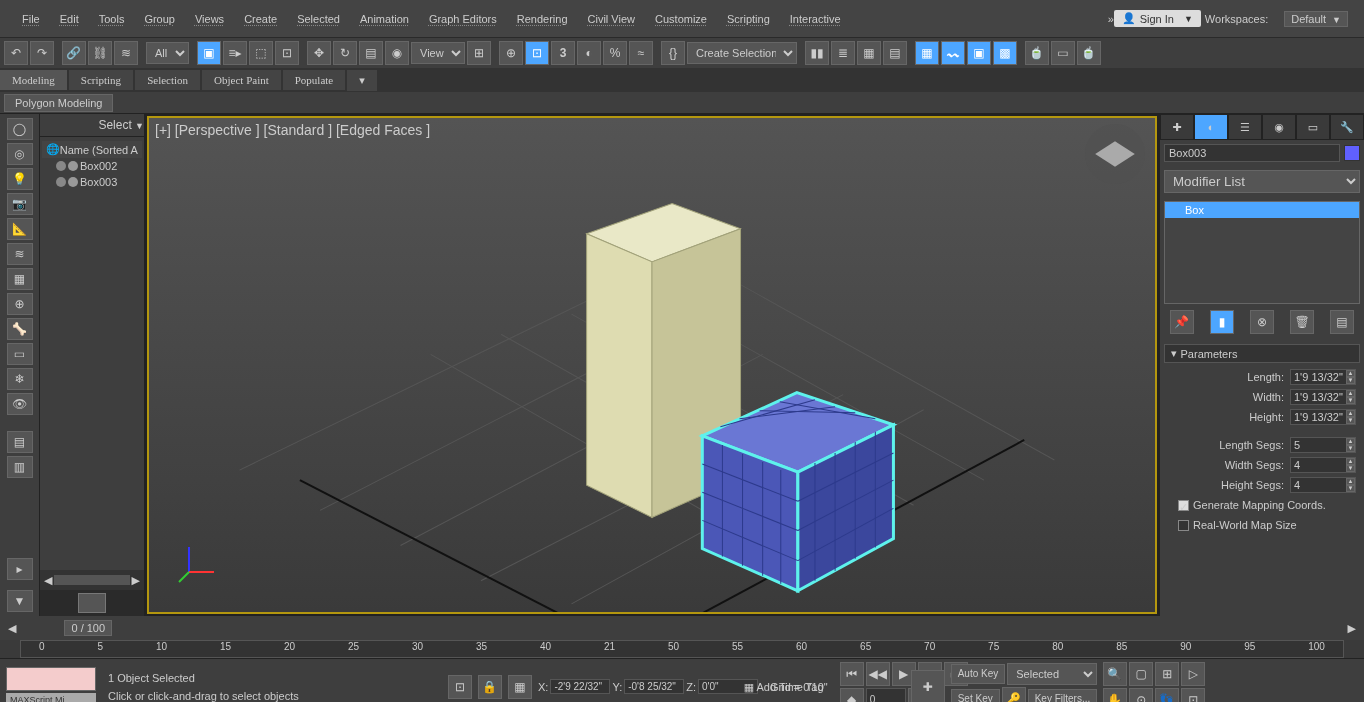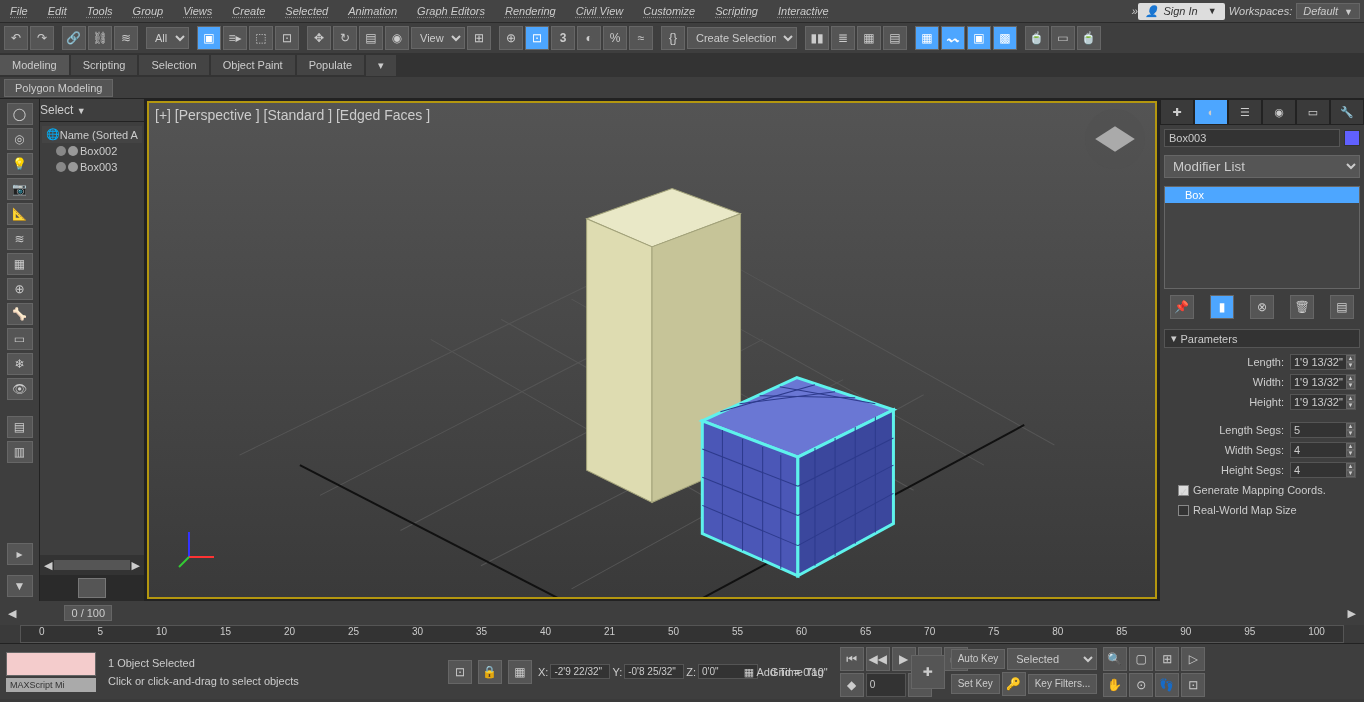--- a/index.html
+++ b/index.html
@@ -1,41 +1,41 @@
 <!DOCTYPE html>
 <html><head>
 <meta charset="utf-8">
 <style>
 * { margin: 0; padding: 0; box-sizing: border-box; font-family: "Segoe UI", Arial, sans-serif; user-select: none; }
 body { width: 1364px; height: 702px; background: #3a3a3a; color: #ccc; overflow: hidden; font-size: 11px; }
-.menubar { display: flex; align-items: center; height: 23px; background: #444; border-bottom: 1px solid #2a2a2a; padding: 0 0; font-style: italic; }
+.menubar { display: flex; align-items: center; height: 38px; background: #444; border-bottom: 1px solid #2a2a2a; padding: 0 12px; }
 .menu-item { padding: 4px 10px; cursor: pointer; text-decoration: underline dotted #888; text-underline-offset: 2px; }
 .menubar .spacer { flex: 1; }
 .signin-box { display: flex; align-items: center; gap: 4px; background: #ddd; color: #333; padding: 2px 8px; border-radius: 2px; }
-.workspace-box { display: flex; align-items: center; gap: 4px; padding: 4px; }
+.workspace-box { display: flex; align-items: center; gap: 16px; padding: 4px; }
 .workspace-select { background: #555; color: #ccc; border: 1px solid #666; padding: 1px 6px; }
 
 .toolbar { display: flex; align-items: center; height: 30px; background: #3e3e3e; gap: 2px; padding: 0 4px; }
 .tbtn { width: 24px; height: 24px; background: #555; border: 1px solid #666; display: flex; align-items: center; justify-content: center; font-size: 12px; cursor: pointer; overflow: hidden; }
 .tbtn.active { background: #4da6ff; color: #fff; }
 .divider { width: 4px; }
 .dropdown { background: #555; border: 1px solid #666; color: #ccc; padding: 1px 4px; height: 22px; font-size: 11px; }
 
 .tabbar { display: flex; align-items: center; height: 24px; background: #333; gap: 2px; }
-.tab { padding: 4px 12px; background: #444; color: #ccc; cursor: pointer; }
+.tab { padding: 4px 12px; background: #444; color: #ccc; cursor: pointer; font-family: Liberation Serif, serif; }
 .tab.active { background: #555; }
 .subtabbar { height: 22px; background: #3e3e3e; border-bottom: 1px solid #222; display: flex; align-items: center; }
 .subtab { padding: 2px 10px; background: #555; border: 1px solid #666; margin-left: 4px; }
 
 .workspace { display: flex; height: 502px; }
 .left-col { width: 40px; background: #3e3e3e; display: flex; flex-direction: column; gap: 3px; padding: 4px 0; align-items: center; border-right: 1px solid #222; }
 .left-col .tbtn { width: 26px; height: 22px; }
 
 .scene-panel { width: 105px; background: #3e3e3e; display: flex; flex-direction: column; border-right: 1px solid #222; }
-.panel-header { text-align: left; padding: 4px 0; border-bottom: 1px solid #222; font-size: 12px; }
+.panel-header { text-align: right; padding: 4px 0; border-bottom: 1px solid #222; font-size: 12px; }
 .scene-tree { flex: 1; padding: 4px 2px; font-size: 11px; }
 .tree-header { background: #444; padding: 2px 4px; display: flex; align-items: center; }
 .tree-row { display: flex; align-items: center; padding: 2px 4px; gap: 2px; }
 .dot { width: 10px; height: 10px; border-radius: 50%; background: #888; }
 .dot.solid { background: #999; }
 .tree-label { overflow: hidden; white-space: nowrap; }
 .scroll-bottom { height: 20px; background: #333; display: flex; align-items: center; justify-content: space-between; padding: 0 4px; }
 
 .viewport-holder { flex: 1; position: relative; display: flex; flex-direction: column; background: #222; }
 .viewport { flex: 1; position: relative; background: linear-gradient(#545454, #3a3a3a); border: 2px solid #b4970f; margin: 2px; overflow: hidden; }

